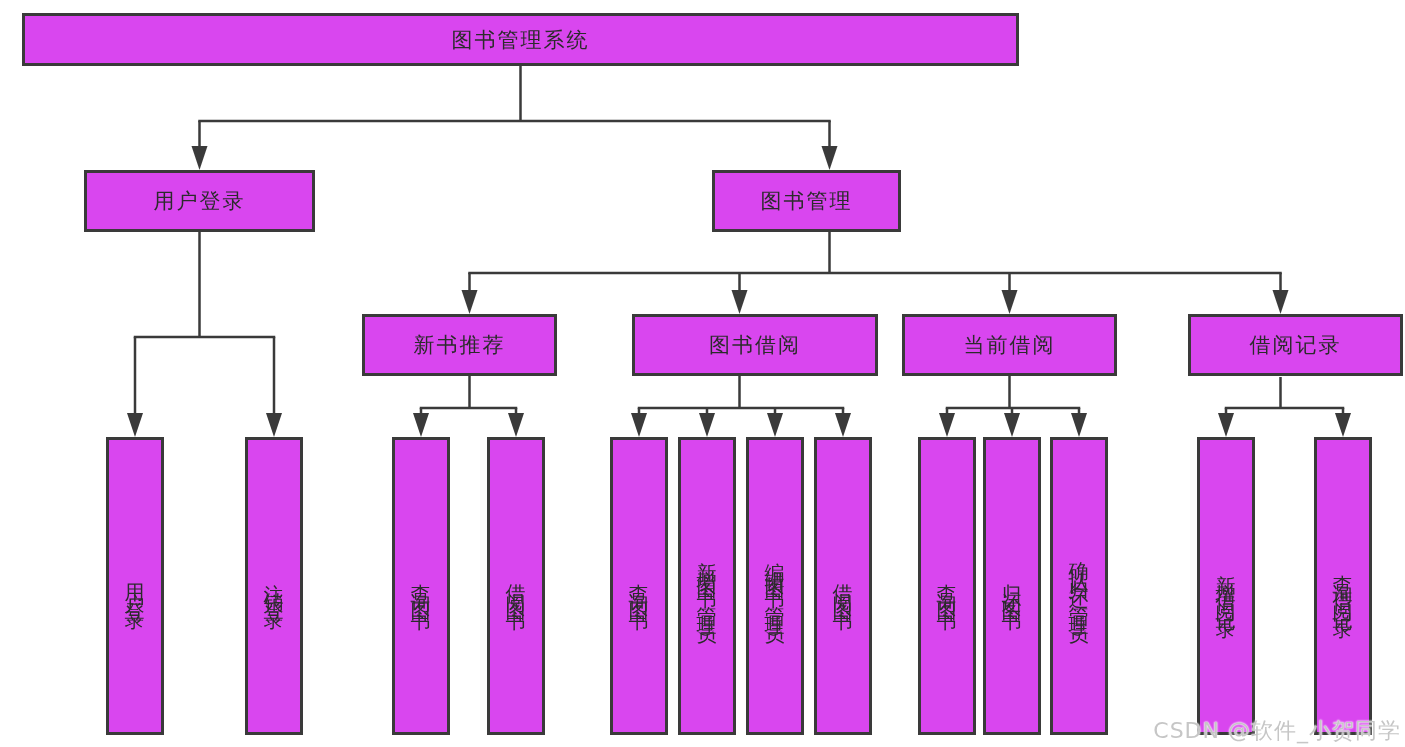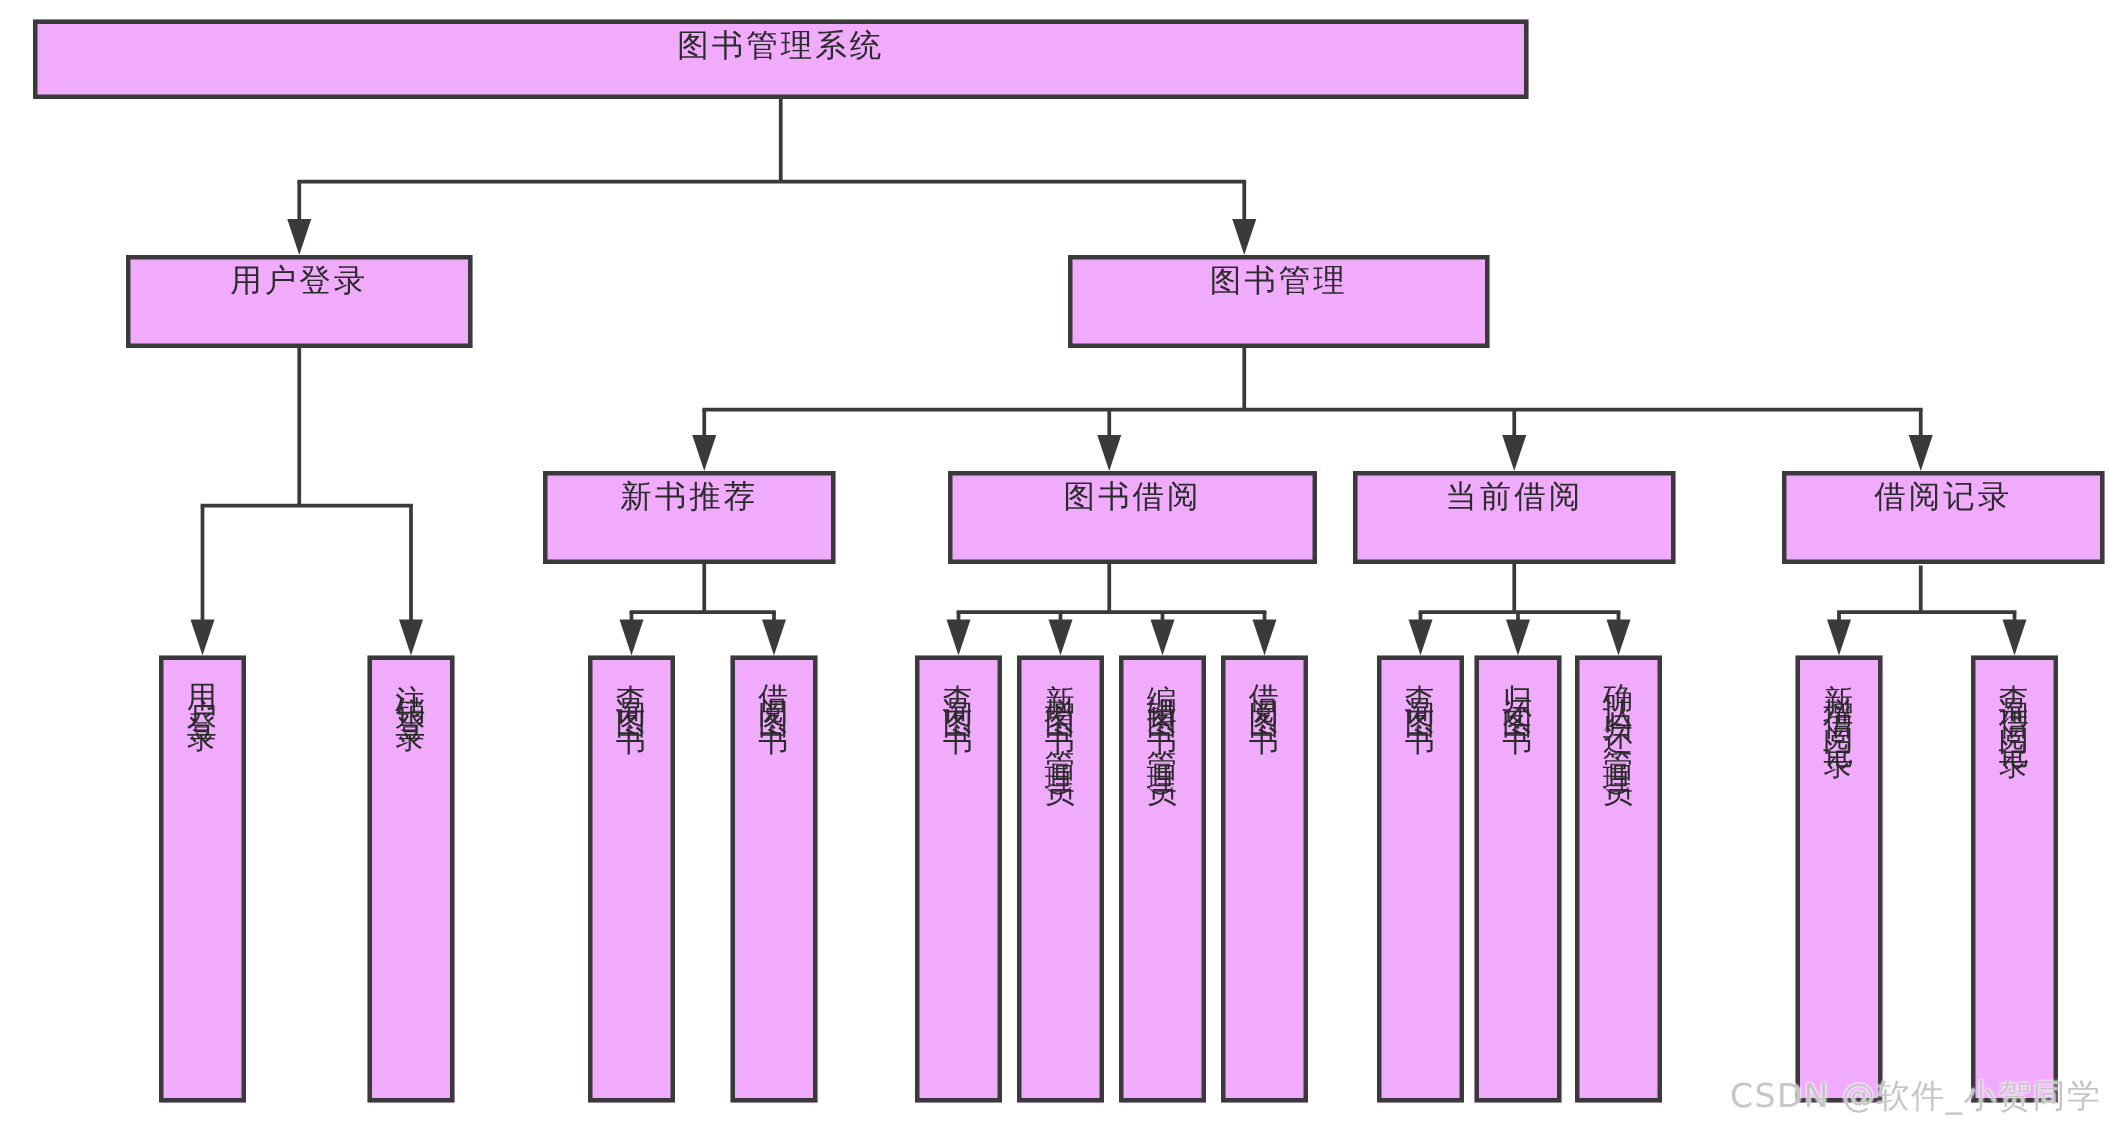--- a/index.html
+++ b/index.html
@@ -14,23 +14,23 @@
     width:1405px; height:747px;
     background:var(--background);
     font-family:"DejaVu Sans","Liberation Sans",sans-serif;
   }
   #canvas{ position:relative; width:1405px; height:747px; overflow:hidden; }
   svg.connectors{ position:absolute; left:0; top:0; }
   .cl{ stroke:var(--line); stroke-width:2.5; fill:none; }
   .ah{ fill:var(--line); stroke:none; }
   .box{
     position:absolute;
-    background:#f0abfc;
+    background:#d946ef;
     border:3px solid var(--line);
-    display:flex; justify-content:center;
+    display:flex; align-items:center; justify-content:center;
     color:var(--text);
   }
   .h-label{ font-size:21px; letter-spacing:2px; white-space:nowrap; }
   .leaf{ width:58px; height:298px; top:437px; }
   .v-label{
     writing-mode:vertical-rl;
     text-orientation:mixed;
     font-size:20px;
     letter-spacing:9px;
     line-height:1.1;
@@ -124,21 +124,21 @@
     </g>
   </svg>
 
   <div class="box" style="left:22px;top:13px;width:997px;height:53px">
     <span class="h-label">图书管理系统</span>
   </div>
 
   <div class="box" style="left:84px;top:170px;width:231px;height:62px">
     <span class="h-label">用户登录</span>
   </div>
-  <div class="box" style="left:712px;top:170px;width:281px;height:62px">
+  <div class="box" style="left:712px;top:170px;width:189px;height:62px">
     <span class="h-label">图书管理</span>
   </div>
 
   <div class="box" style="left:362px;top:314px;width:195px;height:62px">
     <span class="h-label">新书推荐</span>
   </div>
   <div class="box" style="left:632px;top:314px;width:246px;height:62px">
     <span class="h-label">图书借阅</span>
   </div>
   <div class="box" style="left:902px;top:314px;width:215px;height:62px">

